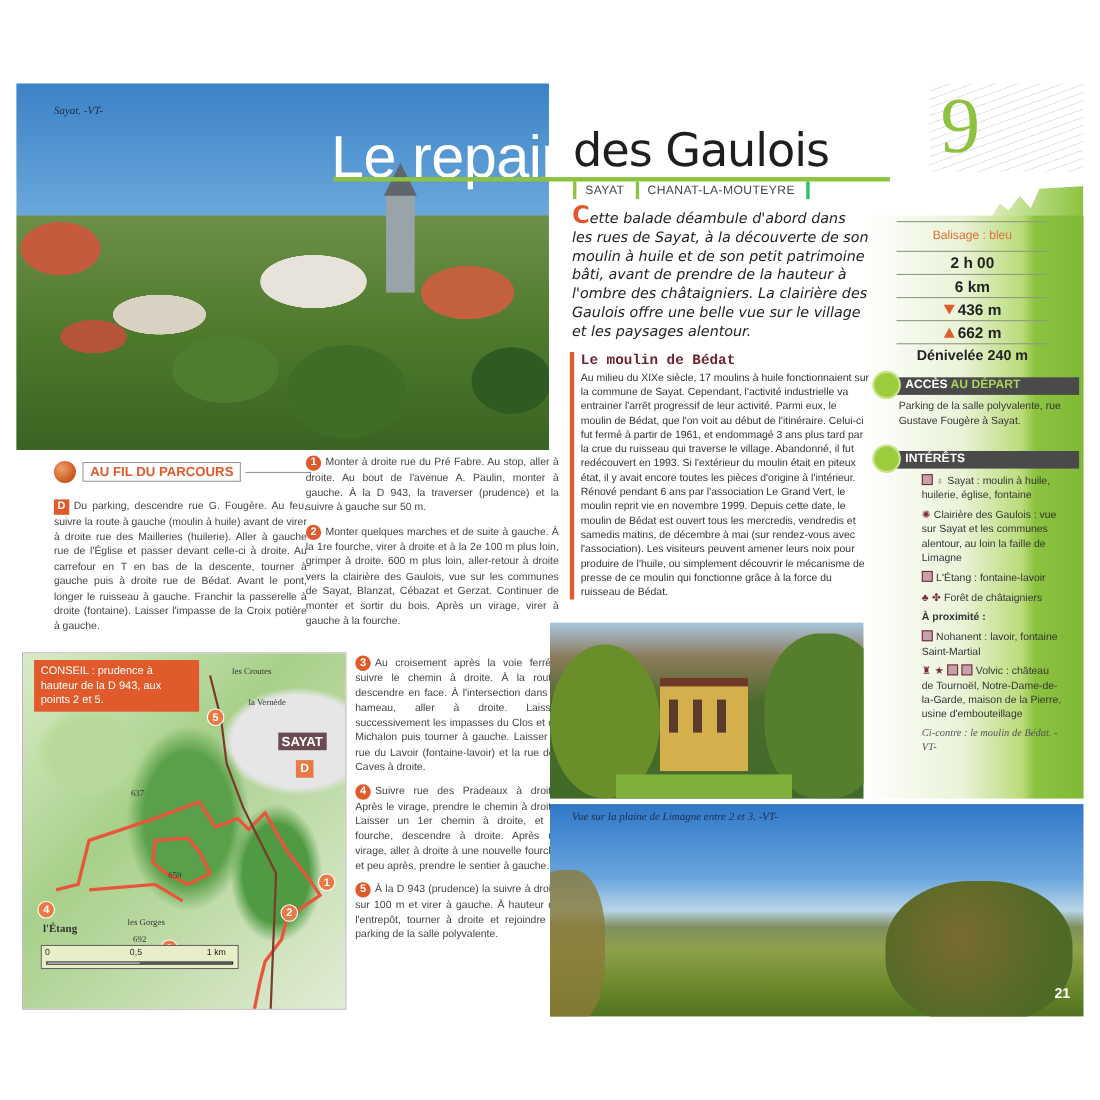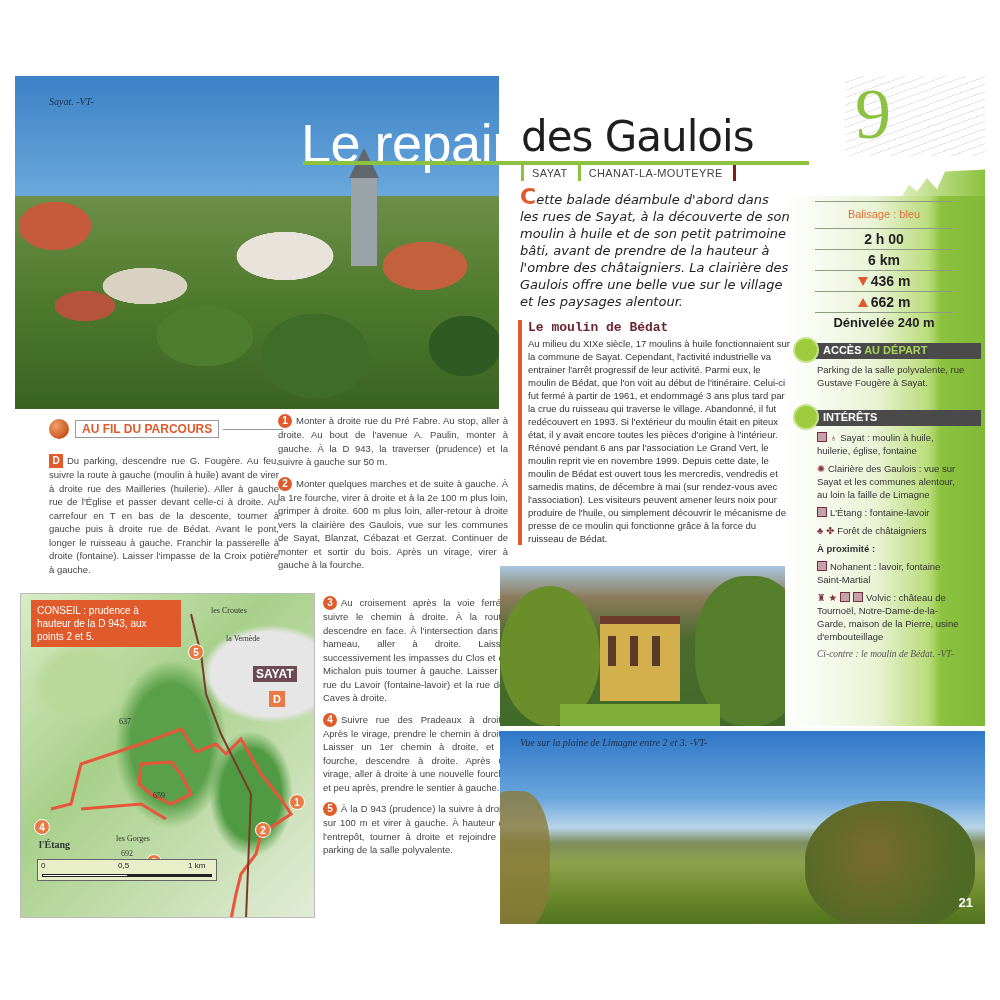--- a/index.html
+++ b/index.html
@@ -24,21 +24,21 @@
       radial-gradient(ellipse 80px 40px at 270px 60px, #e7e3da 0 60%, transparent 61%),
       linear-gradient(180deg, #6d8f48 0%, #4e7a2d 50%, #3a6322 100%); }
   .hero .steeple { position:absolute; left:336px; top:100px; width:26px; height:90px; background:#9aa3a8; }
   .hero .steeple:before { content:""; position:absolute; left:-2px; top:-28px; border-left:15px solid transparent; border-right:15px solid transparent; border-bottom:30px solid #5f676c; }
   .hero-caption { position:absolute; left:34px; top:20px; font-family:"Liberation Serif", serif; font-style:italic; font-size:10px; color:#1f2d4a; }
   .title-left { position:absolute; left:286px; top:36px; font-size:54px; color:#fff; letter-spacing:-0.5px; }
   .title-right { position:absolute; left:506px; top:36px; font-size:42px; color:#1e1e1e; font-family:"DejaVu Sans", sans-serif; letter-spacing:-1px; }
   .title-underline { position:absolute; left:288px; top:85px; width:506px; height:4px; background:#8cc23f; }
   .communes { position:absolute; left:506px; top:89px; display:flex; font-size:11px; color:#444; letter-spacing:0.4px; }
   .communes span { border-left:3px solid #8cc23f; padding:2px 10px 0 8px; height:16px; }
-  .communes span:last-child { border-right:3px solid #7f1d1d; }
+  .communes span:last-child { border-right:3px solid #22c55e; }
 
   
   .route-num { position:absolute; left:840px; top:2px; font-family:"Liberation Serif", serif; font-size:72px; color:#8cc23f; line-height:1; }
   .dots { position:absolute; left:830px; top:0px; width:140px; height:80px;
     background: repeating-linear-gradient(160deg, transparent 0 6px, #d6d6d6 6px 7px); opacity:0.6; }
 
   
   .side { position:absolute; left:770px; top:120px; width:200px; height:530px;
     background: linear-gradient(90deg, #ffffff 0%, #eaf3d6 45%, #b9dc7a 72%, #8cc23f 78%, #7fb936 100%); }
   .side-peaks { position:absolute; left:770px; top:78px; width:200px; height:44px;
@@ -48,21 +48,21 @@
   .stats .row { border-top:1px solid #8e9a82; padding:2px 0; font-weight:bold; font-size:14px; color:#222; }
   .stats .balisage { font-size:11px; font-weight:normal; color:#e0703a; padding:6px 0 8px; }
   .stats .last { font-size:13px; border-bottom:0; }
   .tri-down { display:inline-block; border-left:5px solid transparent; border-right:5px solid transparent; border-top:9px solid #e05a2b; margin-right:3px; }
   .tri-up { display:inline-block; border-left:5px solid transparent; border-right:5px solid transparent; border-bottom:9px solid #e05a2b; margin-right:3px; }
 
   .sec-head { position:absolute; left:790px; width:176px; height:16px; background:#4a4a4a; color:#fff; font-weight:bold; font-size:11px; padding:1px 0 0 18px; }
   .sec-head .accent { color:#a9d45d; }
   .sec-bullet { position:absolute; left:-12px; top:-6px; width:26px; height:26px; border-radius:50%; background:#9ccc3d; border:2px solid #c8e48a; }
   .side-text { position:absolute; left:802px; width:148px; font-size:9.5px; color:#333; line-height:13px; }
-  .side-text p { margin-bottom:5px; }
+  .side-text p { margin-bottom:5px;margin-left:21px; }
   .ico-sq { display:inline-block; width:10px; height:10px; border:1px solid #7a2c3b; background:#c4a2aa; margin-right:3px; vertical-align:-1px; }
   .ico-glyph { color:#7a2c3b; margin-right:3px; }
   .side-caption { font-family:"Liberation Serif", serif; font-style:italic; color:#555; }
 
   
   .intro { position:absolute; left:505px; top:112px; width:270px; font-family:"DejaVu Sans", sans-serif; font-style:italic; font-size:13px; line-height:17px; color:#222; }
   .dropcap { font-size:22px; font-weight:bold; color:#e05a2b; font-style:normal; }
 
   
   .moulin { position:absolute; left:503px; top:244px; width:272px; border-left:4px solid #e05a2b; padding-left:6px; }

